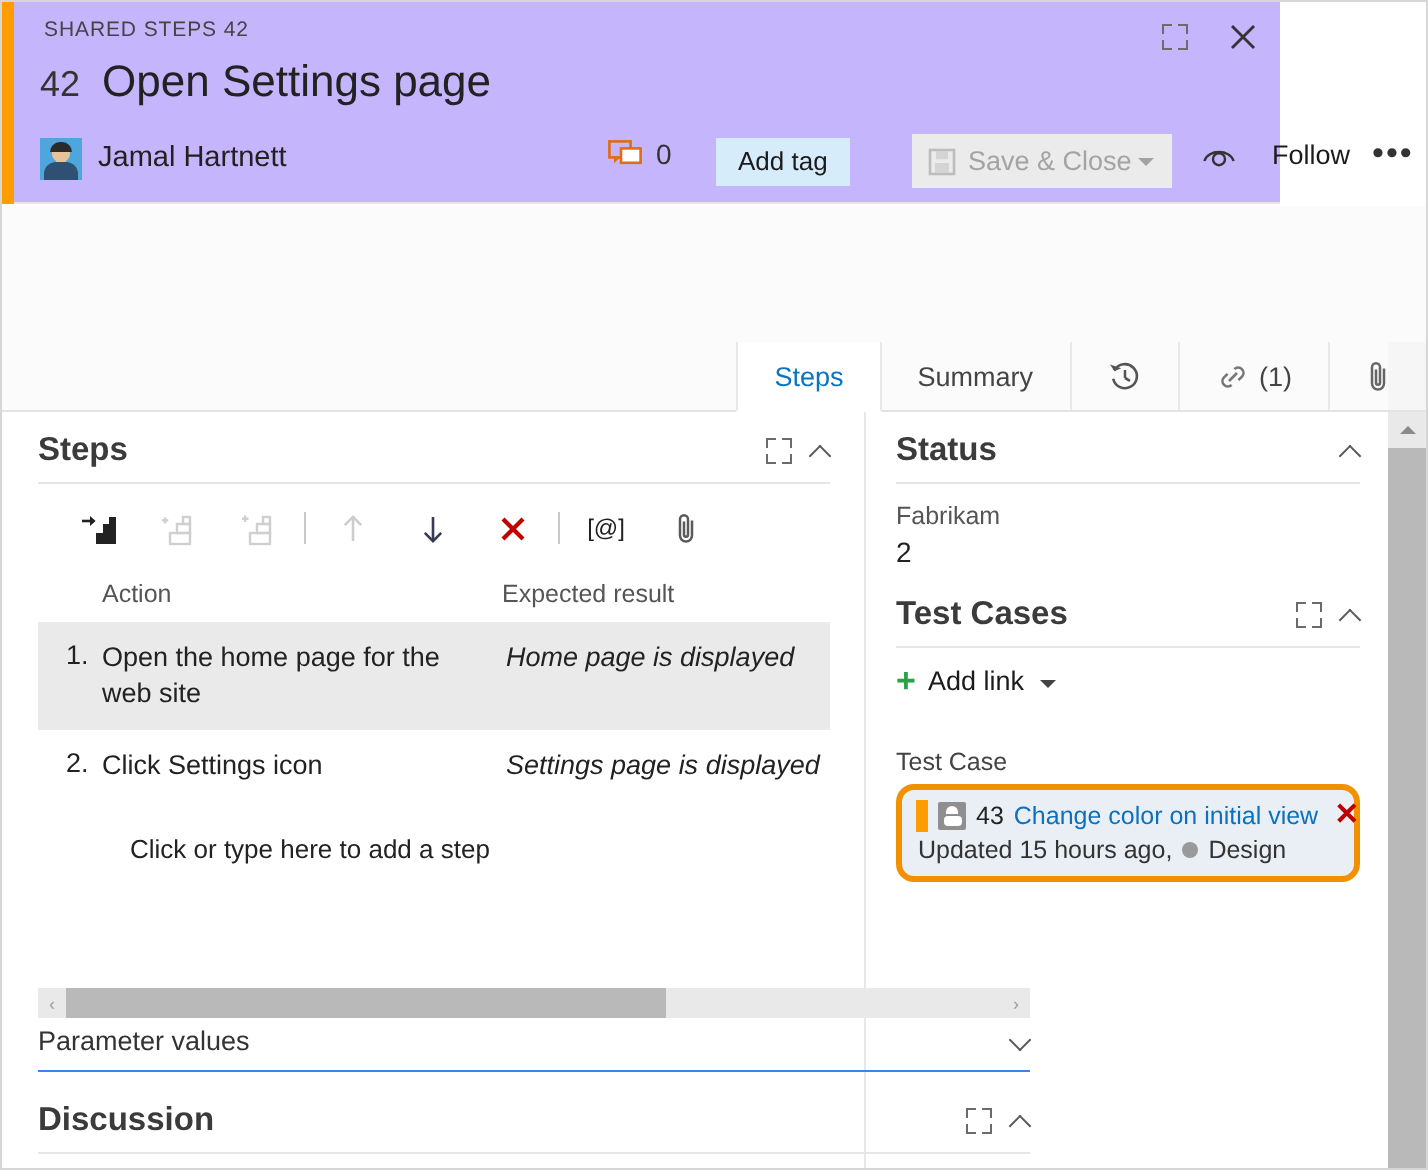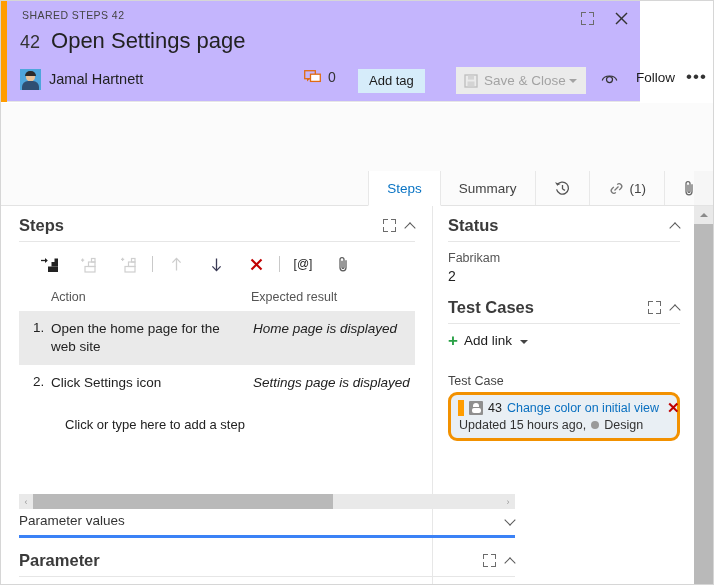--- a/index.html
+++ b/index.html
@@ -267,21 +267,21 @@
   }
   .hs-arrow { width: 14px; text-align: center; font-size: 9px; color: #9a9a9a; cursor: pointer; }
   .hs-track { flex: 1; height: 15px; position: relative; }
   .hs-thumb {
     position: absolute; left: 0; top: 0; height: 15px; width: 300px;
     background: #b9b9b9; cursor: pointer;
   }
 
   .param-row {
     position: absolute; left: 18px; top: 307px; width: 496px;
-    border-bottom: 3px solid #3b82f6;
+    border-bottom: 1px solid #3b82f6;
     padding-bottom: 7px;
     display: flex; align-items: center;
   }
   .param-row .ptitle { font-size: 13.5px; color: #333; }
 
   .discussion-sec {
     position: absolute; left: 18px; top: 345px; width: 496px;
   }
 
   
@@ -598,21 +598,21 @@
 
       <div class="param-row">
         <span class="ptitle">Parameter values</span>
         <span class="sh-actions">
             <span class="chev-dn"></span>
           </span>
       </div>
 
       <div class="discussion-sec">
         <div class="section-head">
-          <span class="section-title">Parameter</span>
+          <span class="section-title">Discussion</span>
           <span class="sh-actions">
             <span class="expand-glyph">
                 <i></i>
                 <i></i>
                 <i></i>
                 <i></i>
               </span>
             <span class="chev-up"></span>
           </span>
         </div>

